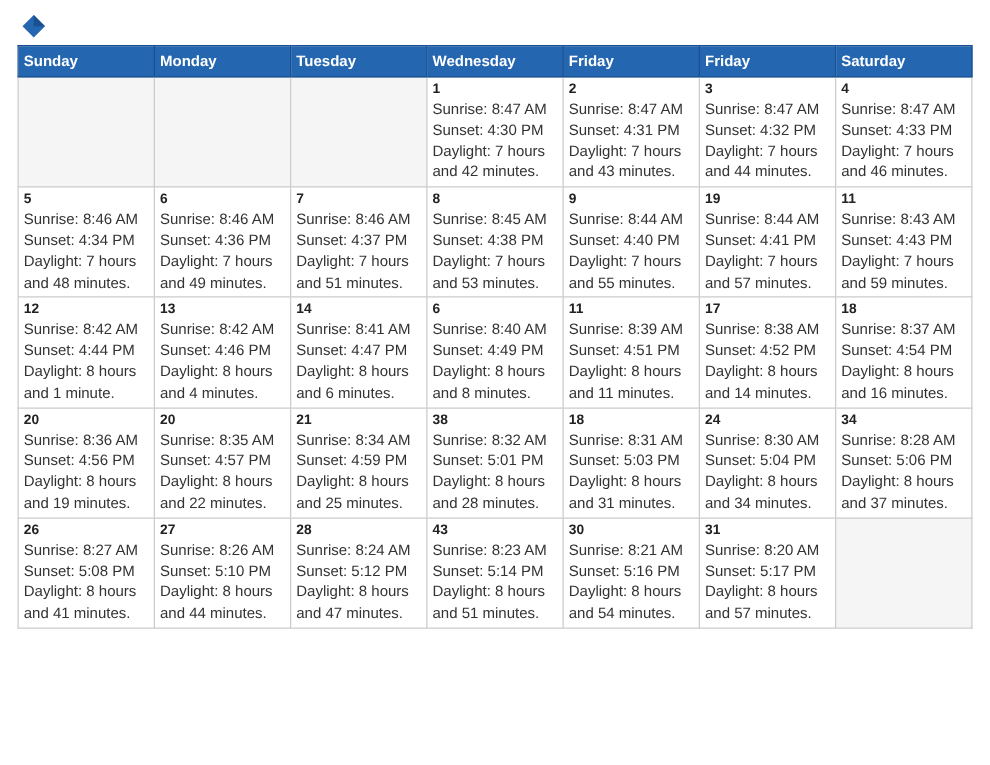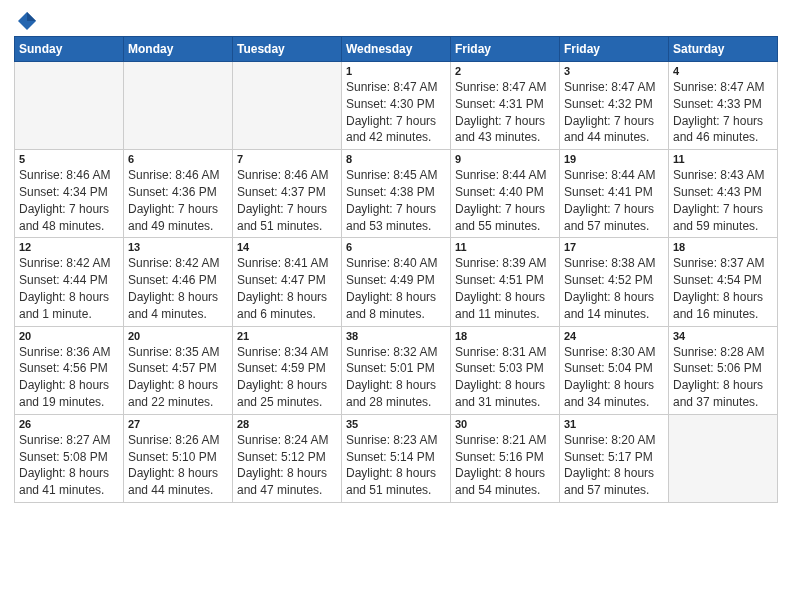--- a/index.html
+++ b/index.html
@@ -236,21 +236,21 @@
           </td>
           <td>
             <div class="day-number">27</div>
             <div class="day-info">Sunrise: 8:26 AM<br>Sunset: 5:10 PM<br>Daylight: 8 hours and 44 minutes.</div>
           </td>
           <td>
             <div class="day-number">28</div>
             <div class="day-info">Sunrise: 8:24 AM<br>Sunset: 5:12 PM<br>Daylight: 8 hours and 47 minutes.</div>
           </td>
           <td>
-            <div class="day-number">35</div>
+            <div class="day-number">43</div>
             <div class="day-info">Sunrise: 8:23 AM<br>Sunset: 5:14 PM<br>Daylight: 8 hours and 51 minutes.</div>
           </td>
           <td>
             <div class="day-number">30</div>
             <div class="day-info">Sunrise: 8:21 AM<br>Sunset: 5:16 PM<br>Daylight: 8 hours and 54 minutes.</div>
           </td>
           <td>
             <div class="day-number">31</div>
             <div class="day-info">Sunrise: 8:20 AM<br>Sunset: 5:17 PM<br>Daylight: 8 hours and 57 minutes.</div>
           </td>

